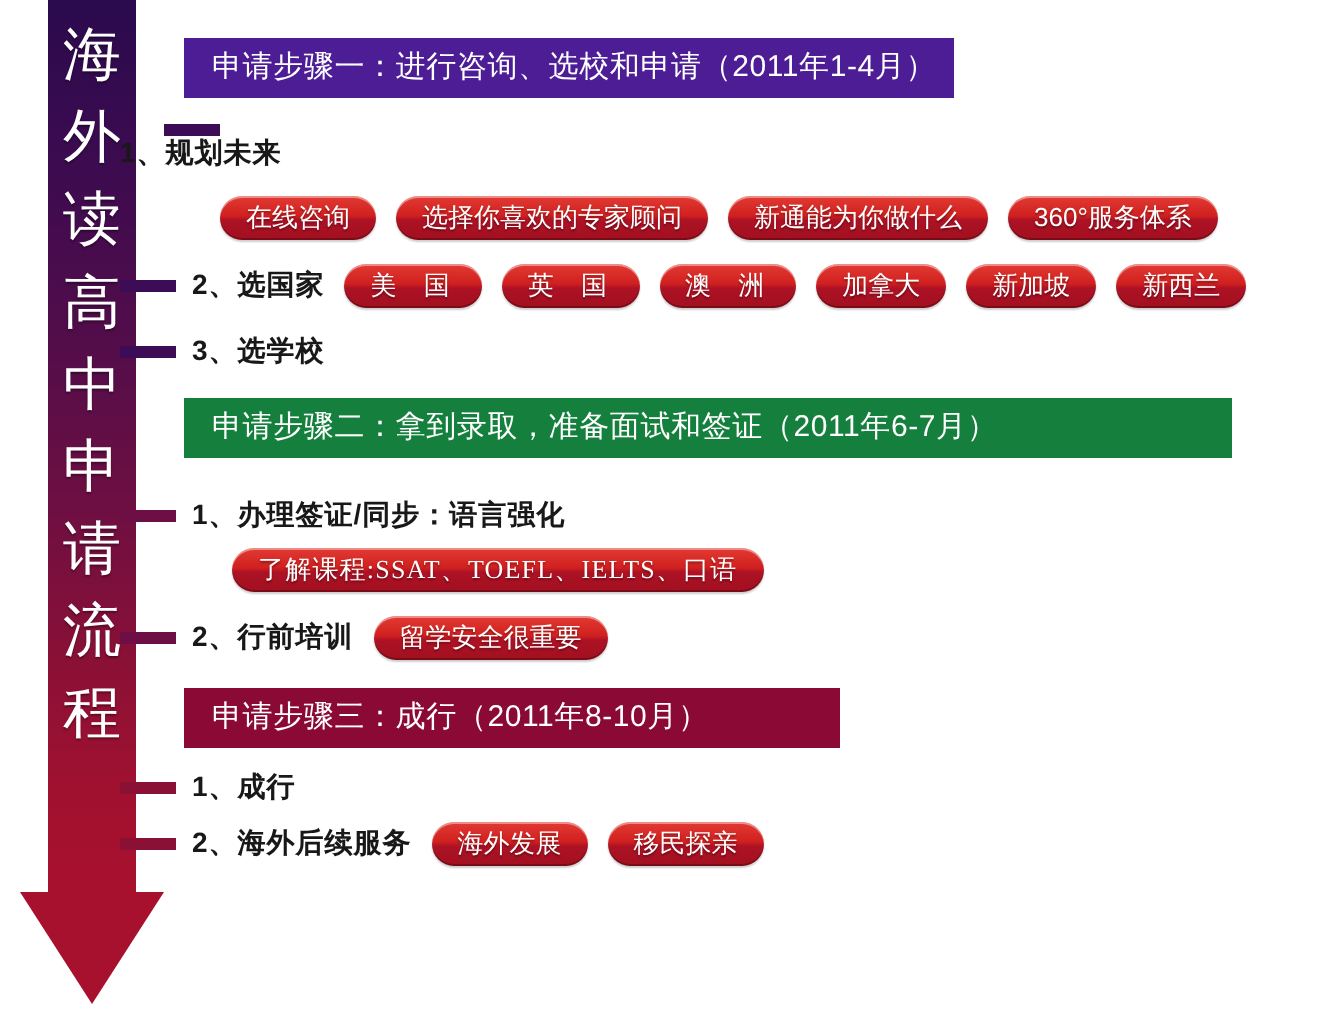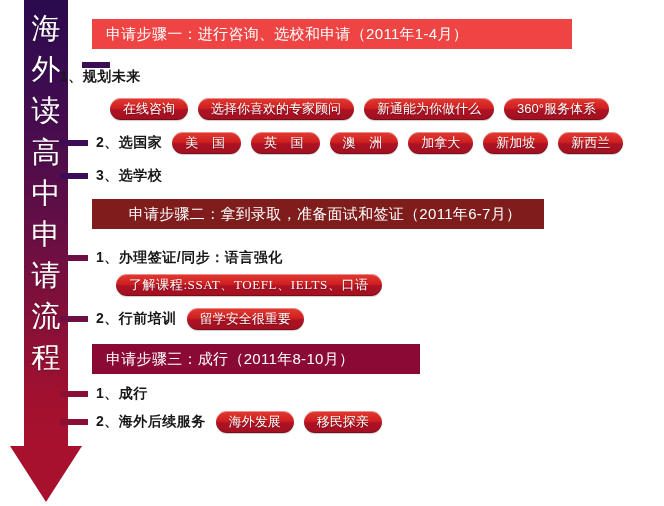--- a/index.html
+++ b/index.html
@@ -85,22 +85,22 @@
     height: 30px;
     line-height: 30px;
     color: #ffffff;
     font-size: 15px;
     font-weight: 400;
     padding-left: 14px;
     box-sizing: border-box;
     white-space: nowrap;
     letter-spacing: .3px;
   }
-  .sec-header.h1 { top: 19px;  width: 480px; background: #ef4444; }
-  .sec-header.h2 { top: 199px; width: 452px; background: #7f1d1d; text-align: center; }
+  .sec-header.h1 { top: 19px;  width: 385px; background: #4c1d95; }
+  .sec-header.h2 { top: 199px; width: 524px; background: #15803d; }
   .sec-header.h3 { top: 344px; width: 328px; background: #8b0a35; }
 
   
   .row {
     position: absolute;
     left: 0;
     height: 24px;
     display: flex;
     align-items: center;
     white-space: nowrap;

